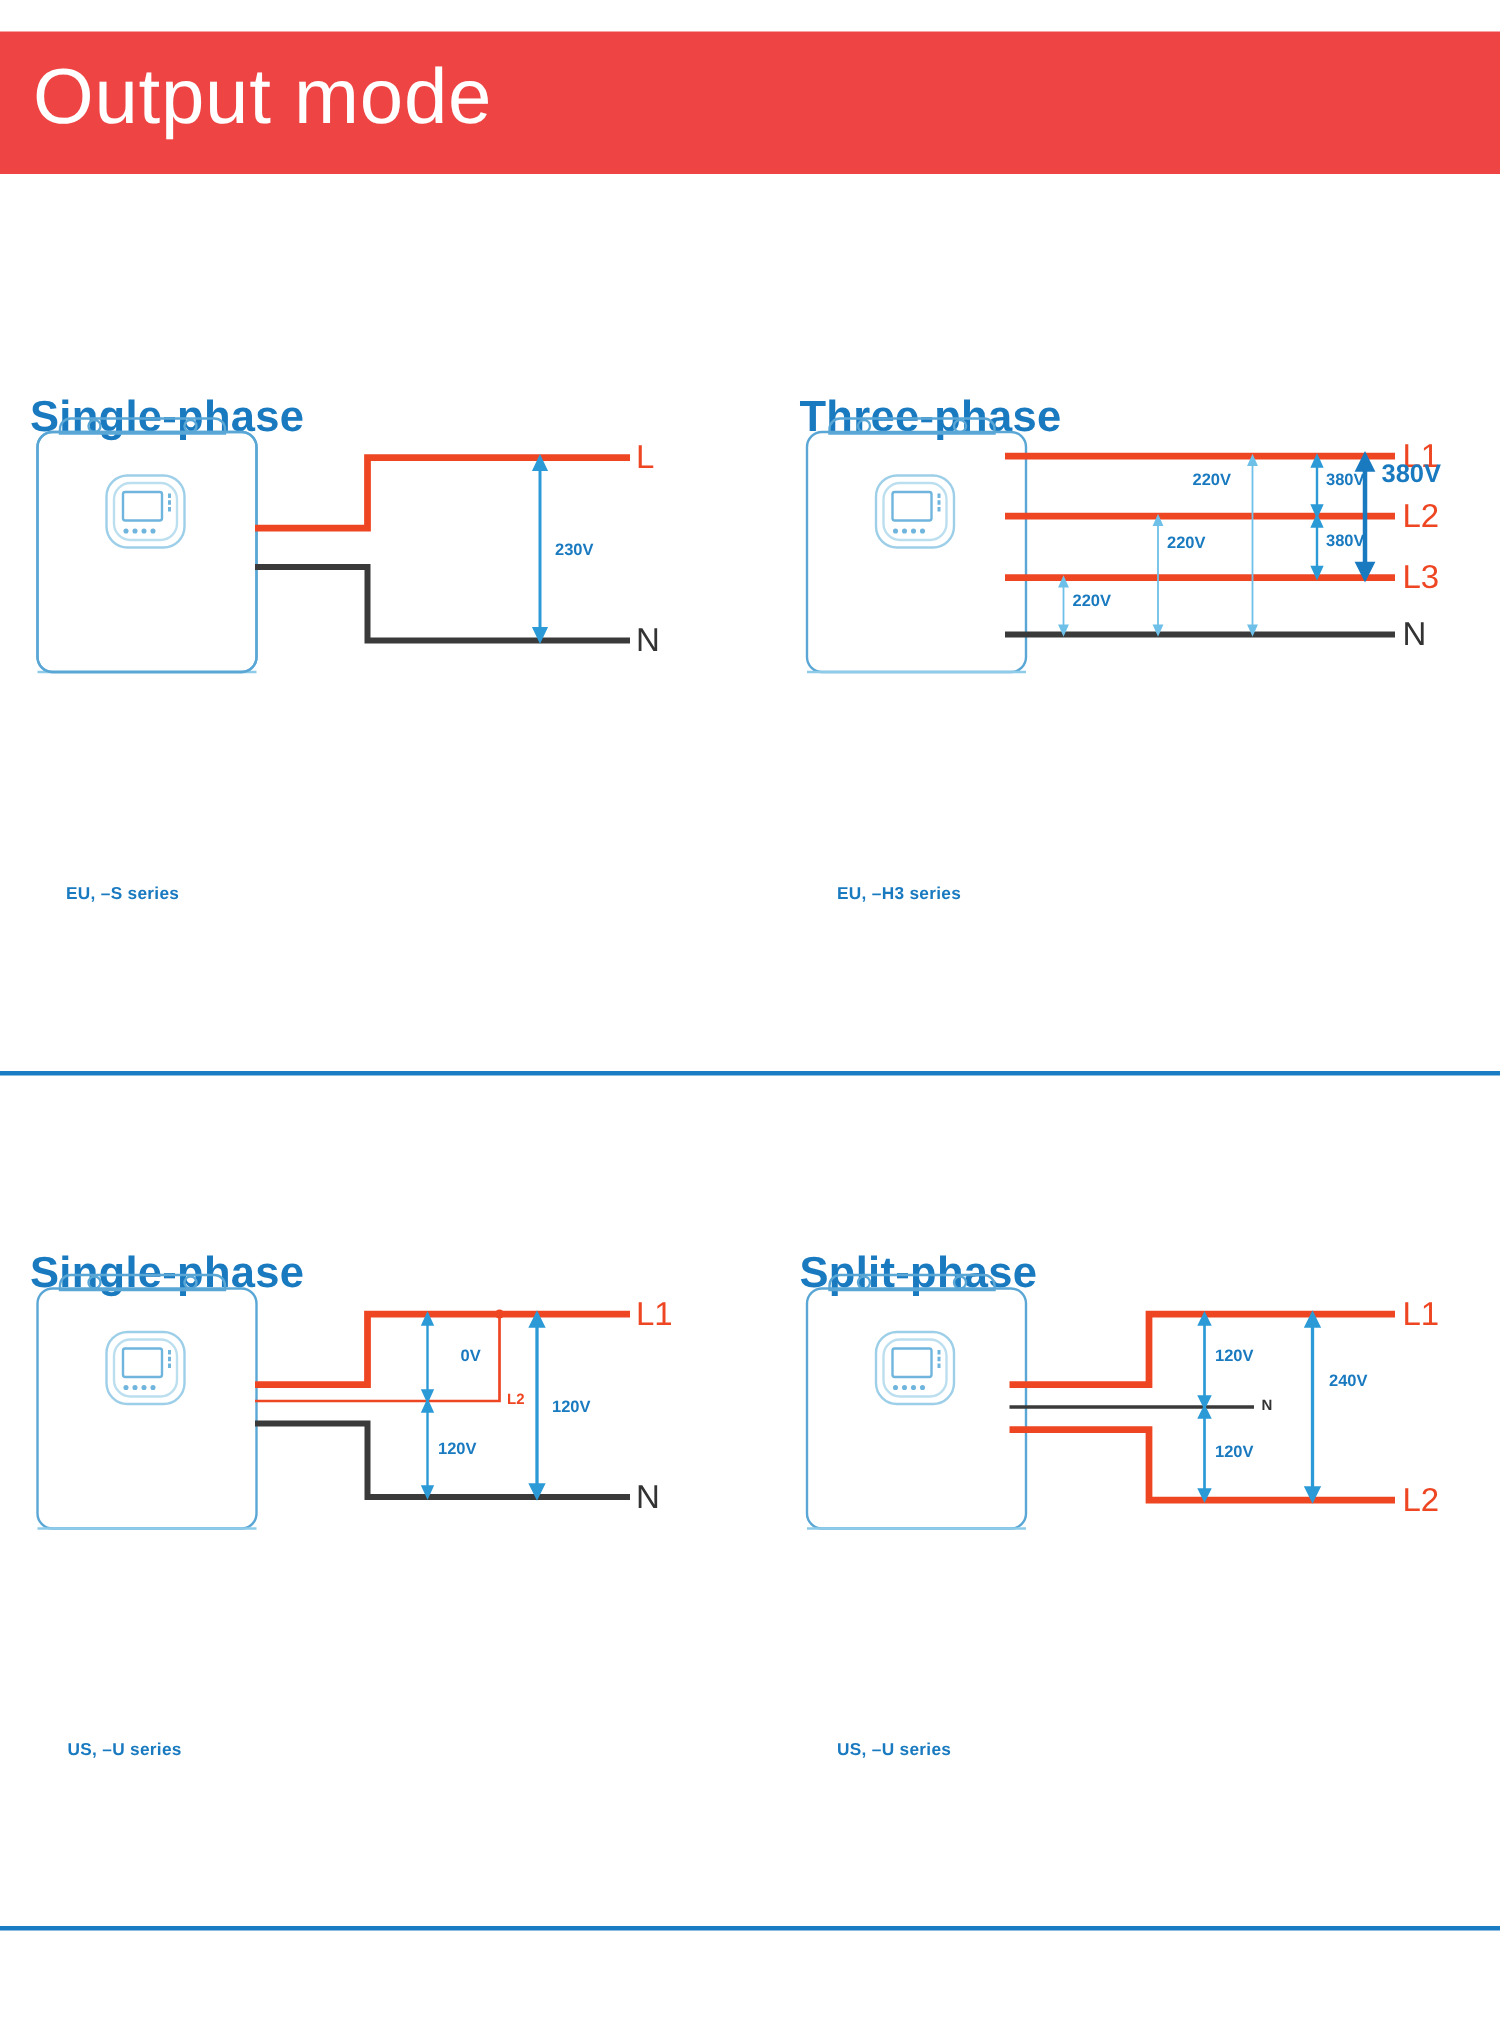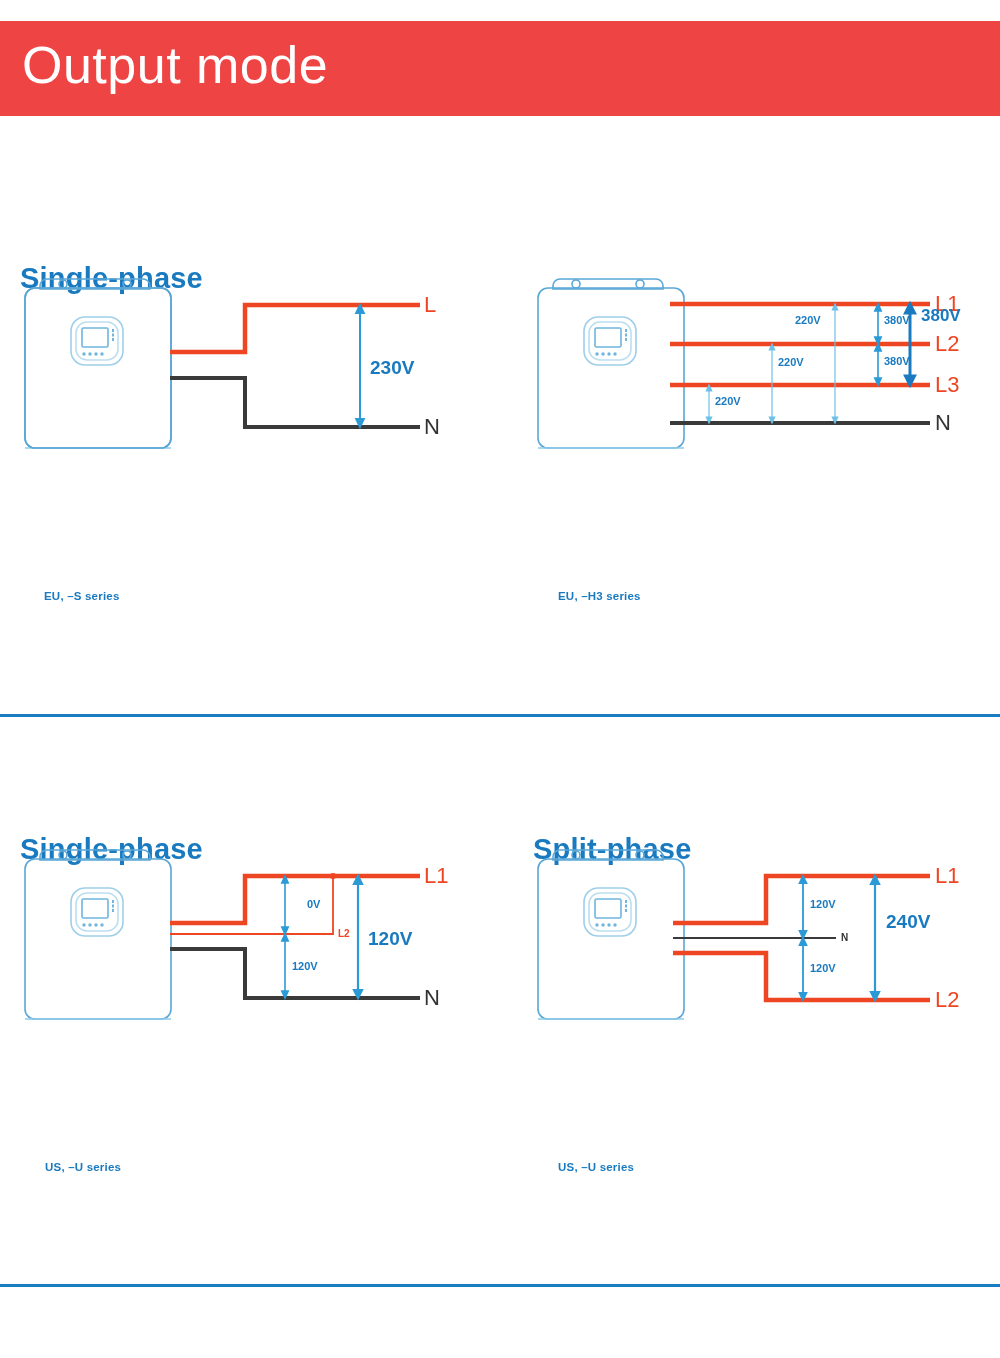--- a/index.html
+++ b/index.html
@@ -39,21 +39,21 @@
   .term-label{
     position:absolute;font-size:22px;white-space:nowrap;line-height:22px;
   }
   .term-label.red{color:#ee4623;}
   .term-label.dark{color:#333333;}
   .volt{
     position:absolute;font-size:11px;font-weight:bold;color:#1a7ac0;
     white-space:nowrap;line-height:11px;
   }
   .volt.big{font-size:17px;}
-  .volt.mid{font-size:19px;}
+  .volt.mid{font-size:11px;}
   .mini-label{
     position:absolute;font-size:10px;font-weight:bold;white-space:nowrap;
     line-height:10px;
   }
   .mini-label.red{color:#ee4623;}
   .mini-label.dark{color:#333333;}
 </style>
 </head>
 <body>
 
@@ -102,20 +102,21 @@
   </svg>
 
   <div class="term-label red" style="left:404px;top:32px;">L</div>
   <div class="term-label dark" style="left:404px;top:154px;">N</div>
   <div class="volt mid" style="left:350px;top:100px;">230V</div>
 
   <div class="caption" style="left:24px;top:328px;">EU, –S series</div>
 </div>
 
 <div class="panel" style="left:533px;top:262px;width:467px;height:360px;">
+  <div class="panel-title">Three-phase</div>
 
   <svg class="diagram" width="467" height="330" viewBox="0 0 467 330">
     <g fill="none" stroke="#5aa7d6" stroke-width="1.6">
       <path d="M27 17 h96 a7 7 0 0 1 7 7 v3 h-110 v-3 a7 7 0 0 1 7 -7 z"></path>
       <circle cx="43" cy="22" r="4"></circle>
       <circle cx="107" cy="22" r="4"></circle>
       <rect x="5" y="26" width="146" height="160" rx="10"></rect>
       <line x1="5" y1="186" x2="151" y2="186" stroke="#8ecbe8"></line>
       <rect x="51" y="55" width="52" height="48" rx="14" stroke="#9ecfe9"></rect>
       <rect x="56" y="60" width="42" height="38" rx="11" stroke="#bcdff0"></rect>

